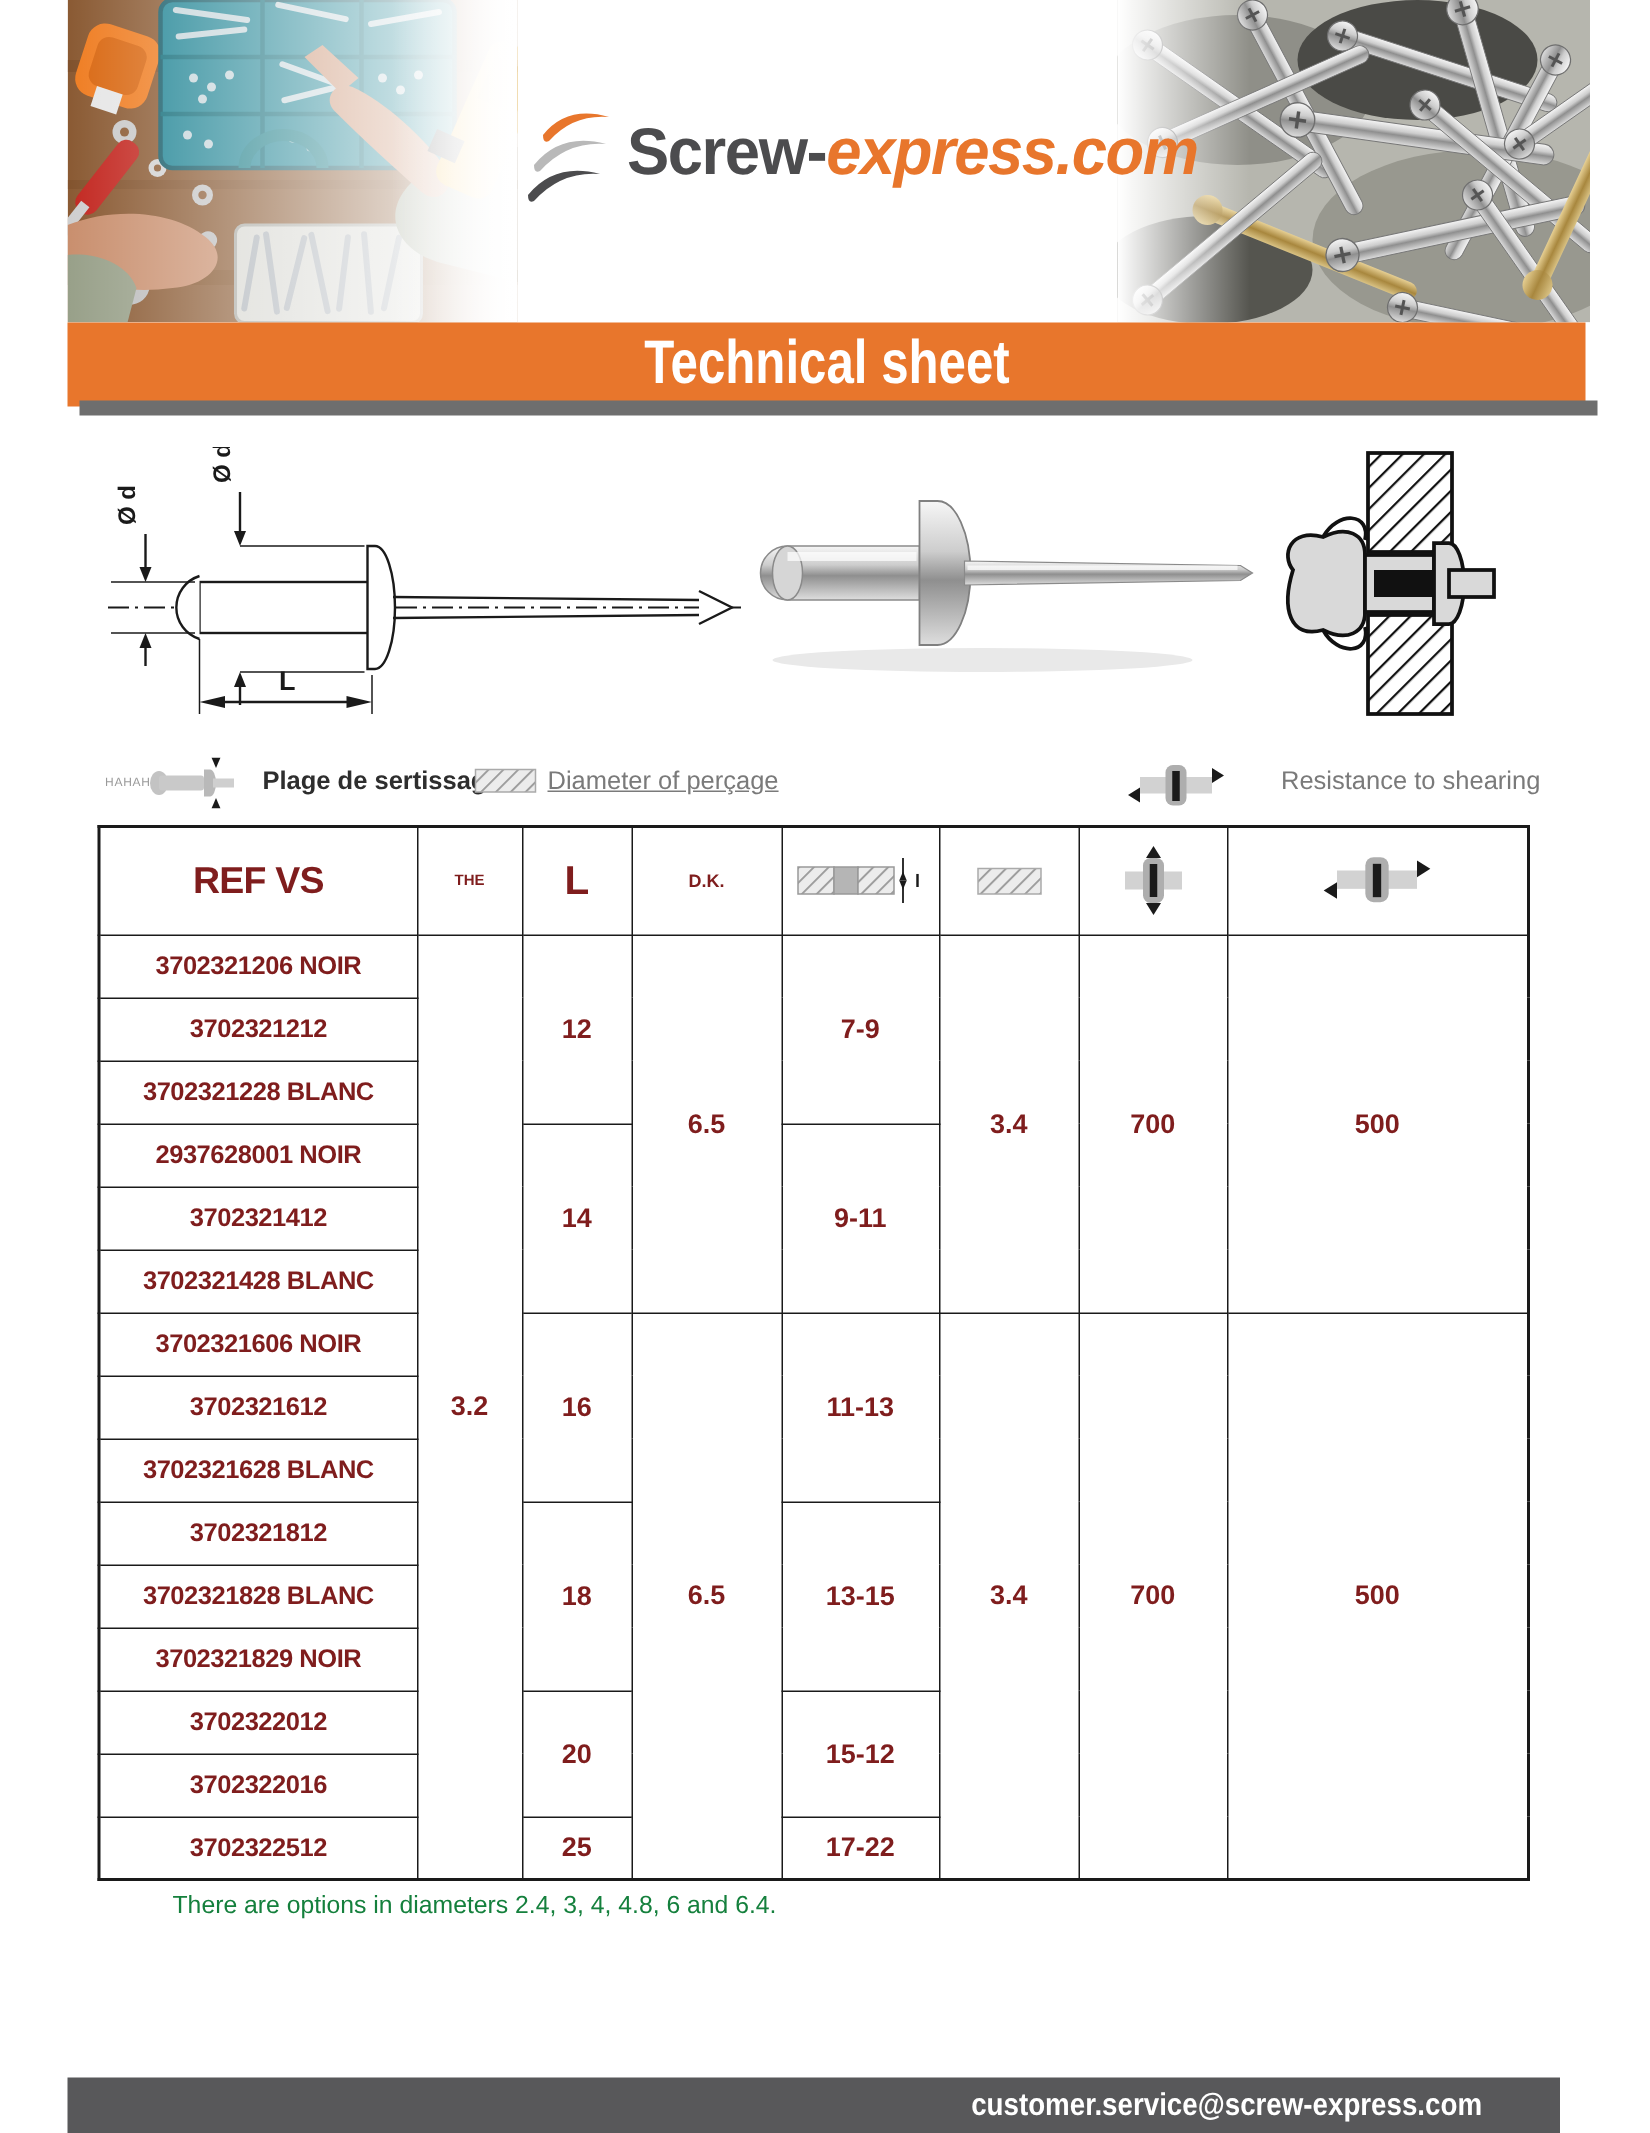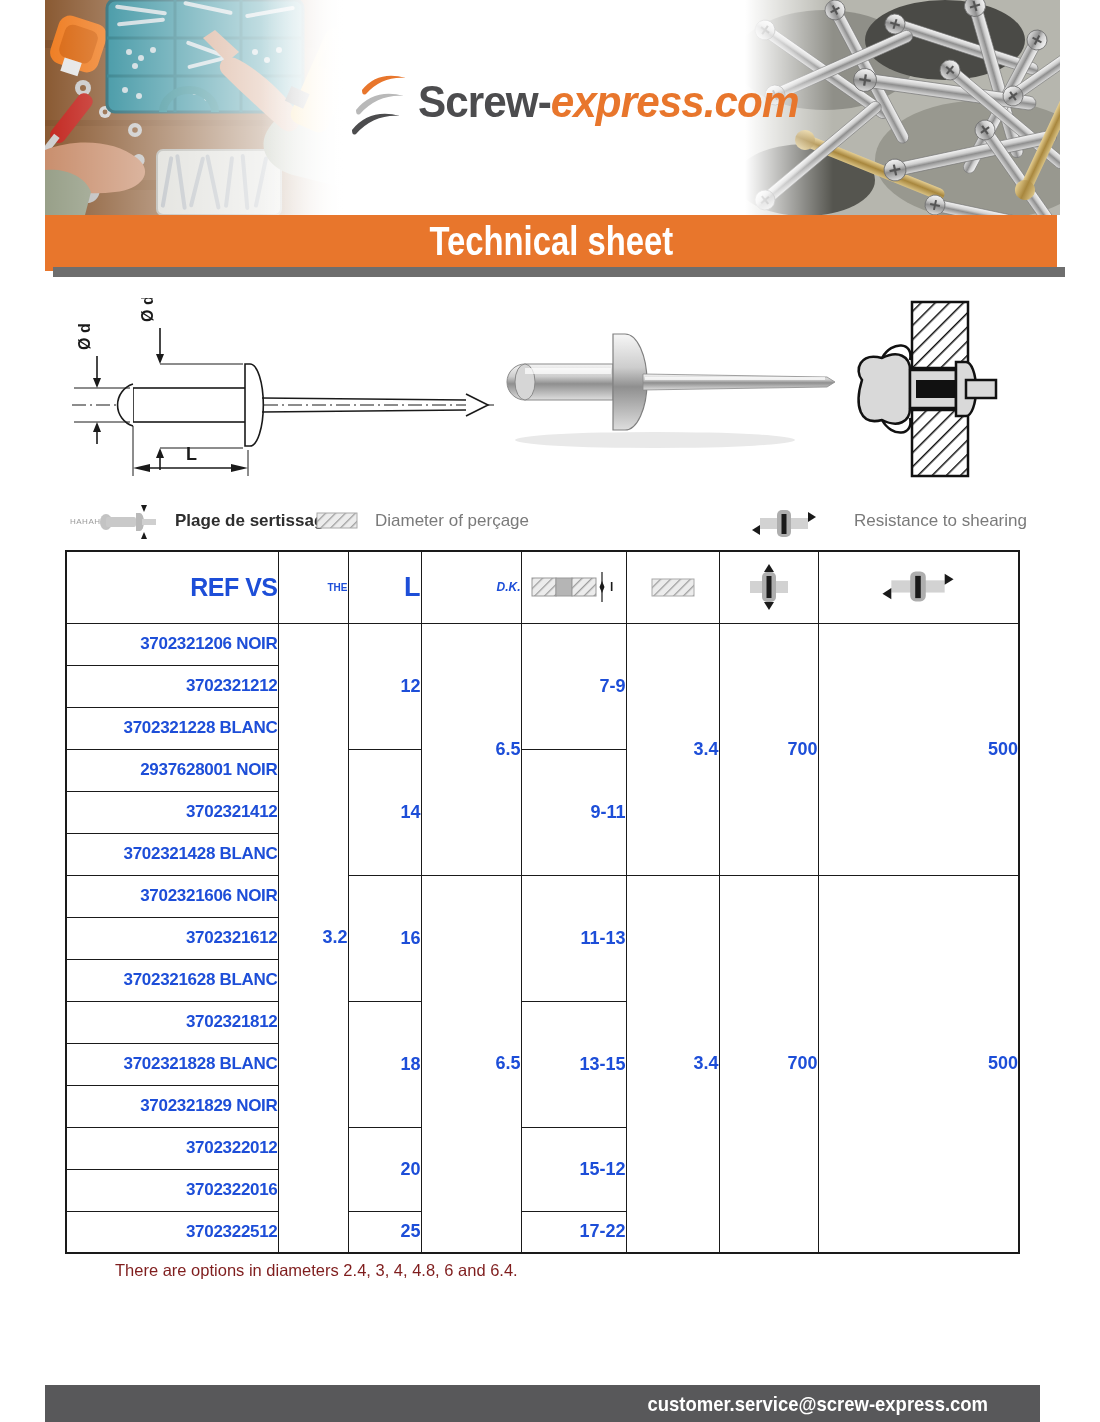--- a/index.html
+++ b/index.html
@@ -32,34 +32,34 @@
   .legend{position:absolute;left:0;top:503px;width:1100px;height:42px;}
   .legend .item{position:absolute;top:0;height:42px;}
   .legend .lbl{position:absolute;top:8px;font-size:17px;white-space:nowrap;}
   .lbl-dark{color:#2e2e2e;font-weight:700;}
   .lbl-gray{color:#7a7a7a;font-weight:400;}
   .watermark{position:absolute;left:70px;top:14px;font-size:8px;color:#9a9a9a;letter-spacing:.5px;}
 
   
   .spec-wrap{position:absolute;left:65px;top:550px;}
   table.spec{border-collapse:collapse;border:2.5px solid #1a1a1a;table-layout:fixed;}
-  table.spec td,table.spec th{border:1.5px solid #1a1a1a;text-align:right;vertical-align:middle;padding:0;color:#1d4ed8;background:#fff;}
+  table.spec td,table.spec th{border:1.5px solid #1a1a1a;text-align:center;vertical-align:middle;padding:0;color:#7f1d1d;background:#fff;}
   table.spec thead tr{height:72px;}
   table.spec tbody tr{height:42px;margin-top:12px;}
   .h-ref{font-size:25px;font-weight:700;letter-spacing:-.5px;}
   .h-the{font-size:10px;font-weight:700;}
   .h-l{font-size:27px;font-weight:700;}
-  .h-dk{font-size:12px;font-weight:700;font-style:italic;}
+  .h-dk{font-size:12px;font-weight:700;}
   td.ref{font-size:17px;font-weight:700;letter-spacing:-.3px;}
   td.num{font-size:18px;font-weight:700;}
   td.nb{border-bottom-style:hidden;}
   td.nt{border-top-style:hidden;}
 
   
-  .note{position:absolute;left:115px;top:1261px;font-size:16.5px;color:#7f1d1d;text-align:right;}
+  .note{position:absolute;left:115px;top:1261px;font-size:16.5px;color:#15803d;text-align:right;}
 
   
   .footer-bar{position:absolute;left:45px;top:1385px;width:995px;height:37px;background:#58585a;text-align:right;}
   .footer-email{display:inline-block;margin-right:52px;color:#fff;font-size:21px;font-weight:700;line-height:37px;transform:scaleX(.88);transform-origin:right;white-space:nowrap;}
 
   svg{display:block;}
 </style>
 </head>
 <body>
 
@@ -302,21 +302,21 @@
         <rect x="44" y="14" width="14" height="6" fill="#cfcfcf"></rect>
         <polygon points="46,0 43,7 49,7" fill="#1a1a1a" transform="rotate(180 46 3.5)"></polygon>
         <polygon points="46,27 43,34 49,34" fill="#1a1a1a"></polygon>
       </svg>
       <span class="lbl lbl-dark" style="left:77px;">Plage de sertissage</span>
     </div>
     <div class="item" style="left:316px;width:220px;">
       <svg width="42" height="17" viewBox="0 0 42 17" style="position:absolute;left:0;top:9px;">
         <rect x="1" y="1" width="40" height="15" fill="url(#hatchGray)" stroke="#aaa" stroke-width="1"></rect>
       </svg>
-      <span class="lbl lbl-gray" style="left:59px;">Diameter of perçage</span>
+      <span class="lbl lbl-gray" style="left:49px;text-decoration:underline;">Diameter of perçage</span>
     </div>
     <div class="item" style="left:752px;width:260px;">
       <svg width="64" height="36" viewBox="0 0 64 36" style="position:absolute;left:0;top:3px;">
         <rect x="8" y="12" width="48" height="11" fill="#d2d2d2"></rect>
         <rect x="25" y="4" width="14" height="27" rx="5" fill="#aeaeae"></rect>
         <rect x="29.5" y="8" width="5" height="20" fill="#1a1a1a"></rect>
         <polygon points="0,24 8,19 8,29" fill="#1a1a1a"></polygon>
         <polygon points="64,11 56,6 56,16" fill="#1a1a1a"></polygon>
       </svg>
       <span class="lbl lbl-gray" style="left:86px;margin-left:16px;">Resistance to shearing</span>

